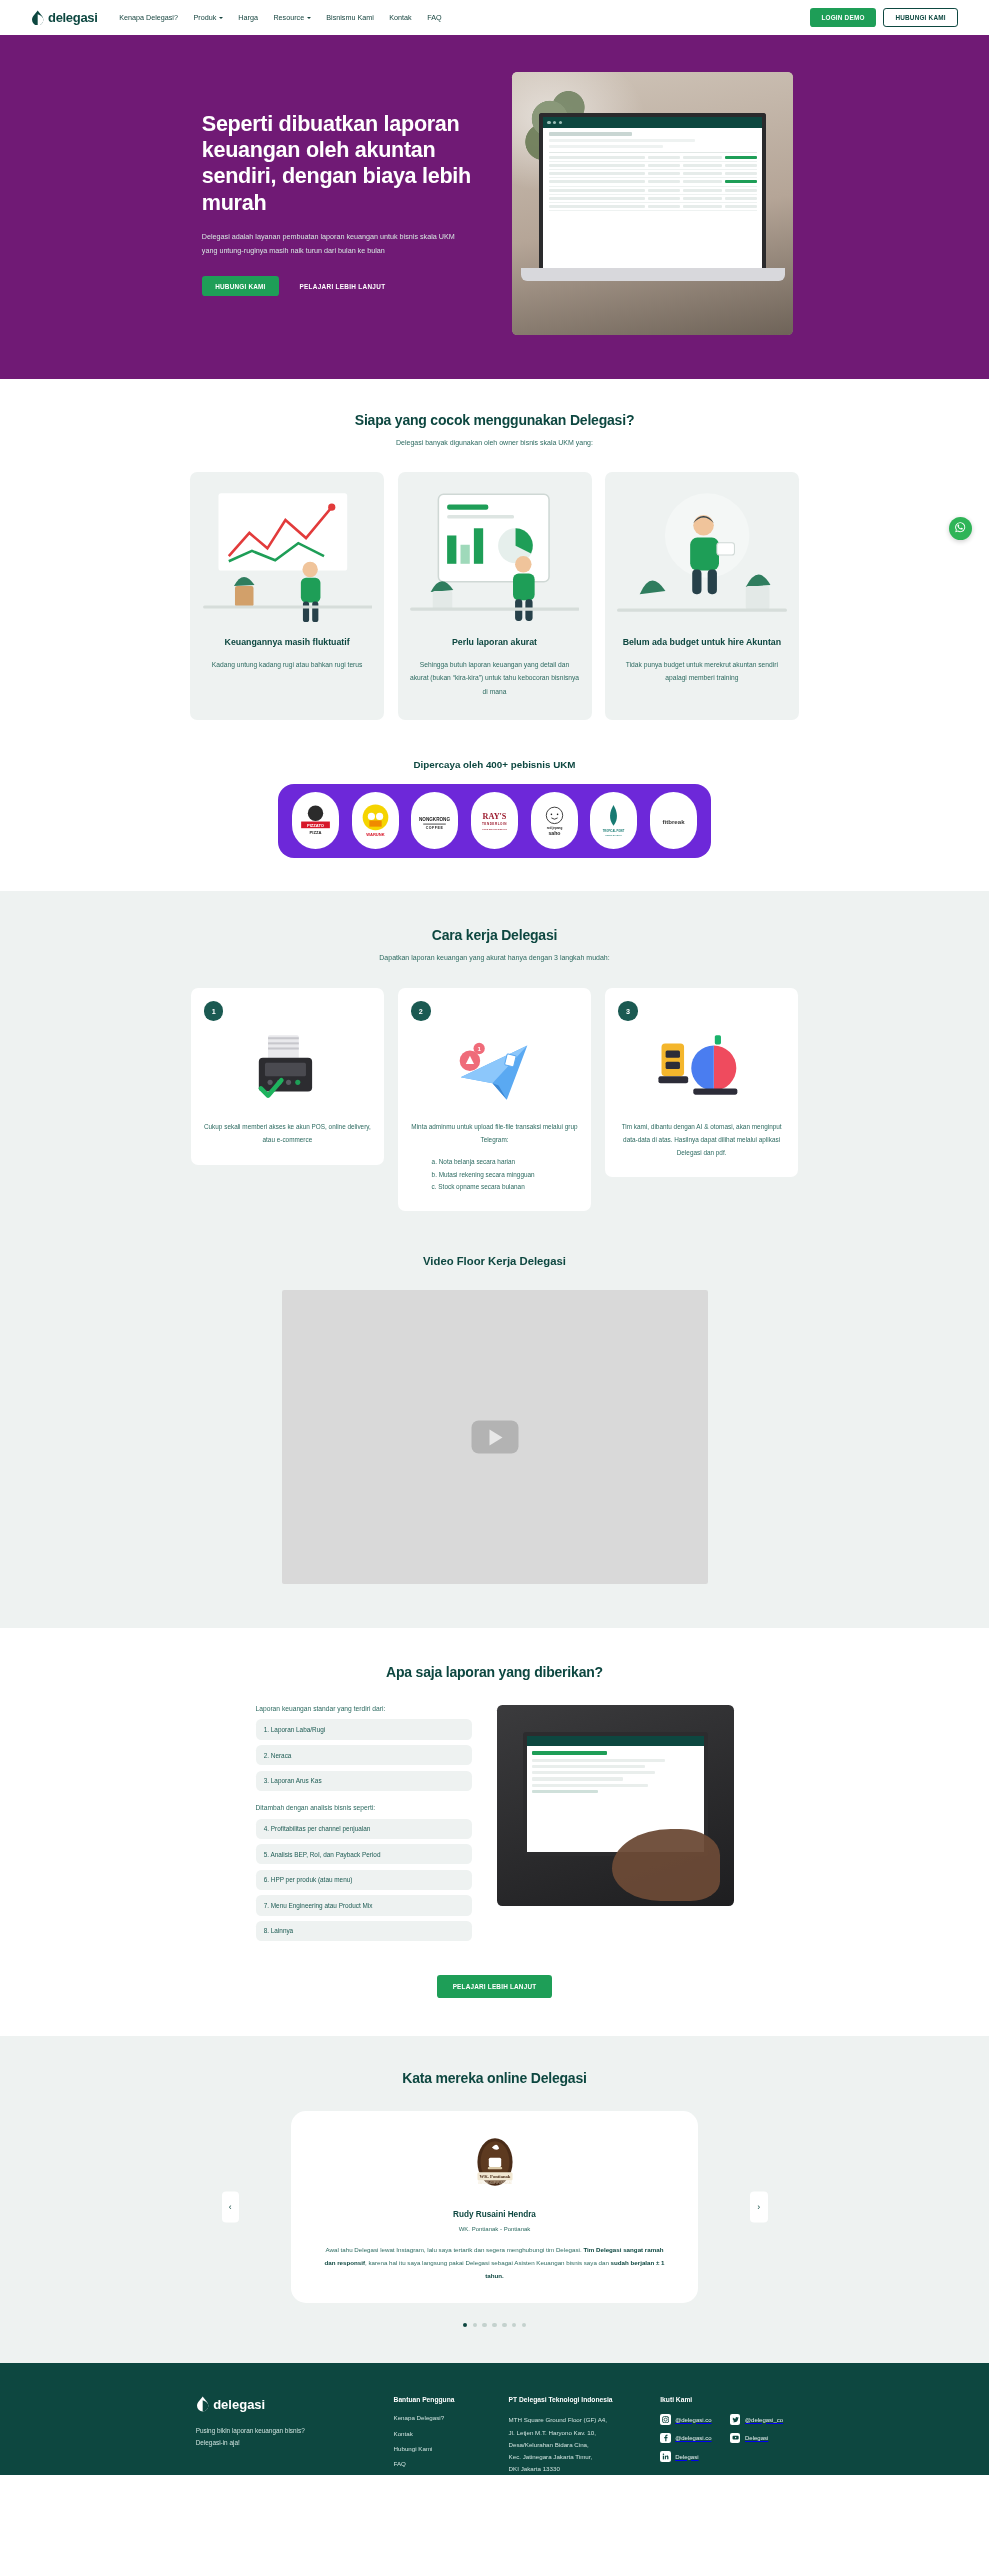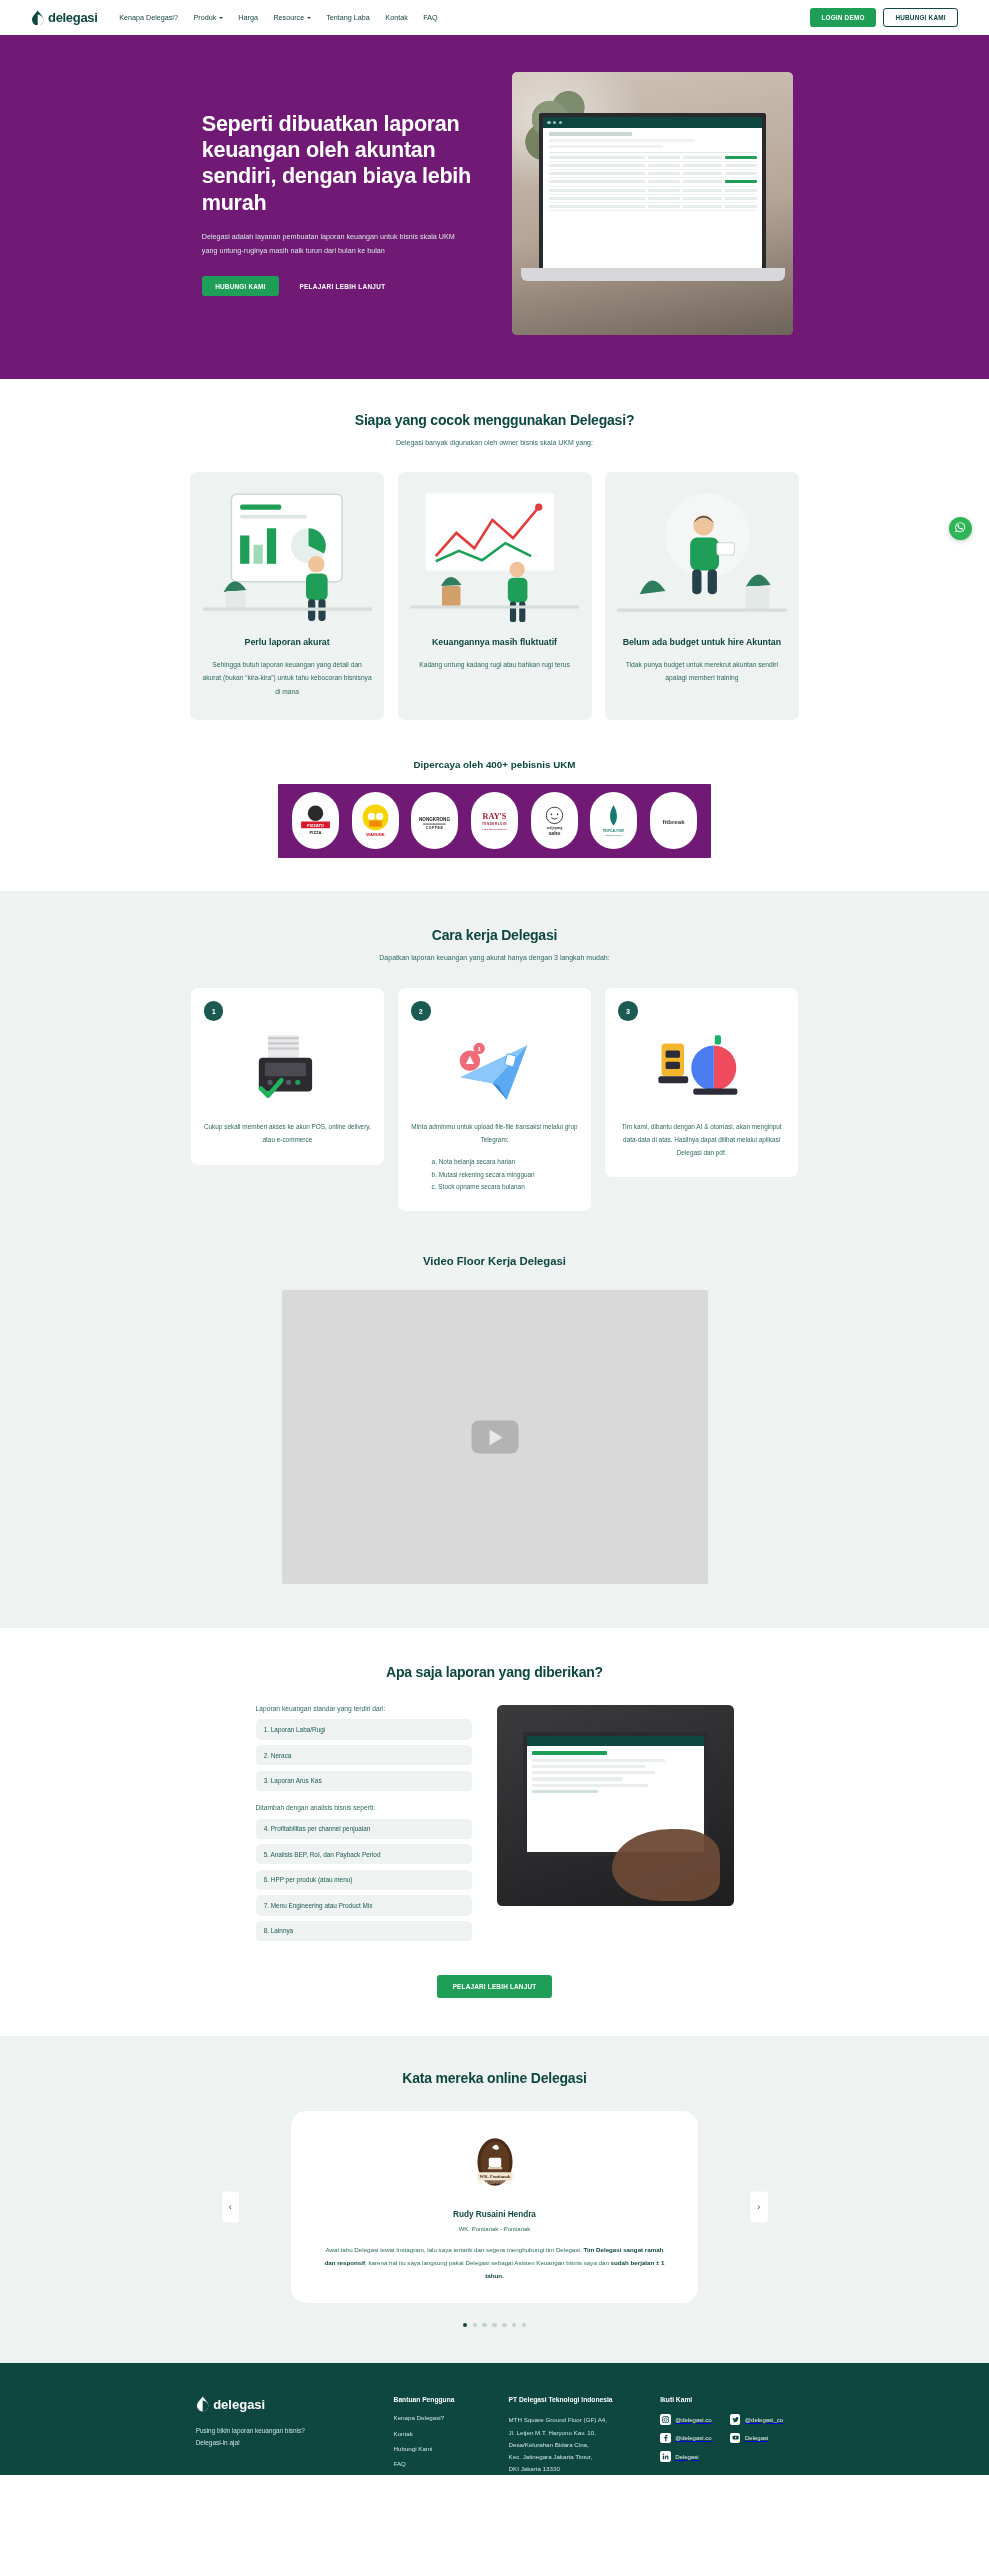--- a/index.html
+++ b/index.html
@@ -99,21 +99,21 @@
   .aud-card-text { margin-top: 9.3px; font-size: 6.7px; line-height: 2.0; text-align:center; color:#2c6a60; }
 
   
   .cta-mid { text-align: center; padding-top: 5.2px; }
   .cta-mid h3 { font-size: 11.3px; font-weight: 800; color:#0d4740;}
   .cta-mid .btn-solid { margin-top: 17.5px; padding: 8.2px 17.5px; font-size: 6.7px; }
 
   
   .logos-title { margin-top: 39px; text-align:center; font-size: 9.8px; font-weight:800; color:#0d4740;}
   .logos-bar {
-    margin: 14.4px auto 0; width: 433px; background: #701a75; border-radius: 1px;
+    margin: 14.4px auto 0; width: 433px; background: #6d28d9; border-radius: 16px;
     display:flex; align-items:center; justify-content:space-around; padding: 8.2px 8.2px;
   }
   .logo-pill { width: 47px; height: 57px; background:#fff; border-radius: 50%/42%; display:flex; align-items:center; justify-content:center; }
   .logo-img { width: 39px; height: 39px; display:flex;align-items:center;justify-content:center; font-size:4.6px; font-weight:800; text-align:center; line-height:1.15;}
 
   
   .howto { background: #eef2f1; padding: 36px 2px 44px; }
   .steps { margin-top: 27px; display:flex; gap: 13.4px; justify-content:center; align-items: flex-start; }
   .step-card { width: 194px; background:#fff; border-radius: 7.2px; padding: 13.4px 13.4px 17.5px; position: relative; }
   .step-badge { width: 19.6px; height: 19.6px; border-radius: 50%; background:#1b5a52; color:#fff; font-size:7.2px; font-weight:700;
@@ -212,21 +212,21 @@
         <i class="caret"></i>
       </a>
       <a class="nav-link" href="#">
         <span>Harga</span>
       </a>
       <a class="nav-link" href="#">
         <span>Resource</span>
         <i class="caret"></i>
       </a>
       <a class="nav-link" href="#">
-        <span>Tentang Laba</span>
+        <span>Bisnismu Kami</span>
       </a>
       <a class="nav-link" href="#">
         <span>Kontak</span>
       </a>
       <a class="nav-link" href="#">
         <span>FAQ</span>
       </a>
     </div>
 
     <div class="nav-actions">
@@ -314,20 +314,42 @@
   <section class="section">
     <div class="container">
       <h2 class="sec-title">Siapa yang cocok menggunakan Delegasi?</h2>
       <p class="sec-sub">Delegasi banyak digunakan oleh owner bisnis skala UKM yang:</p>
 
       <div class="aud-grid">
 
         <div class="aud-card">
           <div class="aud-illus">
             <svg width="170" height="139" viewBox="0 0 330 270">
+              <rect x="30" y="18" width="250" height="150" rx="5" fill="#ffffff"></rect>
+              <polyline points="50,140 90,95 125,125 160,70 200,105 250,45" fill="none" stroke="#e23b3b" stroke-width="5"></polyline>
+              <polyline points="50,150 95,130 140,148 185,115 235,140" fill="none" stroke="#1e9e57" stroke-width="5"></polyline>
+              <circle cx="250" cy="45" r="7" fill="#e23b3b"></circle>
+              <path d="M60 198 q18 -34 40 -2 z" fill="#2f7d5e"></path>
+              <rect x="62" y="198" width="36" height="40" rx="4" fill="#d2a06a"></rect>
+              <g transform="translate(180,150)">
+                <circle cx="28" cy="16" r="15" fill="#f0c49b"></circle>
+                <rect x="10" y="32" width="38" height="48" rx="10" fill="#1e9e57"></rect>
+                <rect x="14" y="78" width="12" height="40" rx="5" fill="#27414a"></rect>
+                <rect x="32" y="78" width="12" height="40" rx="5" fill="#27414a"></rect>
+              </g>
+              <rect x="0" y="236" width="330" height="6" rx="3" fill="#d6ddda"></rect>
+            </svg>
+          </div>
+          <div class="aud-card-title">Keuangannya masih fluktuatif</div>
+          <div class="aud-card-text">Kadang untung kadang rugi atau bahkan rugi terus</div>
+        </div>
+
+        <div class="aud-card">
+          <div class="aud-illus">
+            <svg width="170" height="139" viewBox="0 0 330 270">
               <rect x="55" y="20" width="215" height="170" rx="10" fill="#ffffff" stroke="#cfd8d5" stroke-width="3"></rect>
               <rect x="72" y="40" width="80" height="10" rx="4" fill="#1e9e57"></rect>
               <rect x="72" y="60" width="130" height="7" rx="3" fill="#dde5e2"></rect>
               <rect x="72" y="100" width="18" height="55" fill="#1e9e57"></rect>
               <rect x="98" y="118" width="18" height="37" fill="#9fd9ba"></rect>
               <rect x="124" y="86" width="18" height="69" fill="#1e9e57"></rect>
               <circle cx="205" cy="120" r="34" fill="#e6efec"></circle>
               <path d="M205 120 L205 86 A34 34 0 0 1 235 135 Z" fill="#1e9e57"></path>
               <g transform="translate(180,138)">
                 <circle cx="40" cy="18" r="16" fill="#f0c49b"></circle>
@@ -335,42 +357,20 @@
                 <rect x="24" y="86" width="14" height="42" rx="6" fill="#27414a"></rect>
                 <rect x="44" y="86" width="14" height="42" rx="6" fill="#27414a"></rect>
               </g>
               <path d="M40 210 q20 -40 44 -4 z" fill="#2f7d5e"></path>
               <rect x="44" y="208" width="38" height="36" rx="4" fill="#e3e9e7"></rect>
               <rect x="0" y="240" width="330" height="6" rx="3" fill="#d6ddda"></rect>
             </svg>
           </div>
           <div class="aud-card-title">Perlu laporan akurat</div>
           <div class="aud-card-text">Sehingga butuh laporan keuangan yang detail dan akurat (bukan “kira-kira”) untuk tahu kebocoran bisnisnya di mana</div>
-        </div>
-
-        <div class="aud-card">
-          <div class="aud-illus">
-            <svg width="170" height="139" viewBox="0 0 330 270">
-              <rect x="30" y="18" width="250" height="150" rx="5" fill="#ffffff"></rect>
-              <polyline points="50,140 90,95 125,125 160,70 200,105 250,45" fill="none" stroke="#e23b3b" stroke-width="5"></polyline>
-              <polyline points="50,150 95,130 140,148 185,115 235,140" fill="none" stroke="#1e9e57" stroke-width="5"></polyline>
-              <circle cx="250" cy="45" r="7" fill="#e23b3b"></circle>
-              <path d="M60 198 q18 -34 40 -2 z" fill="#2f7d5e"></path>
-              <rect x="62" y="198" width="36" height="40" rx="4" fill="#d2a06a"></rect>
-              <g transform="translate(180,150)">
-                <circle cx="28" cy="16" r="15" fill="#f0c49b"></circle>
-                <rect x="10" y="32" width="38" height="48" rx="10" fill="#1e9e57"></rect>
-                <rect x="14" y="78" width="12" height="40" rx="5" fill="#27414a"></rect>
-                <rect x="32" y="78" width="12" height="40" rx="5" fill="#27414a"></rect>
-              </g>
-              <rect x="0" y="236" width="330" height="6" rx="3" fill="#d6ddda"></rect>
-            </svg>
-          </div>
-          <div class="aud-card-title">Keuangannya masih fluktuatif</div>
-          <div class="aud-card-text">Kadang untung kadang rugi atau bahkan rugi terus</div>
         </div>
 
         <div class="aud-card">
           <div class="aud-illus">
             <svg width="170" height="139" viewBox="0 0 330 270">
               <circle cx="175" cy="100" r="82" fill="#f4f7f6"></circle>
               <g transform="translate(120,54)">
                 <circle cx="48" cy="26" r="20" fill="#f0c49b"></circle>
                 <path d="M28 22 q20 -22 40 0 q-8 -14 -20 -14 q-12 0 -20 14z" fill="#31414a"></path>
                 <rect x="22" y="50" width="56" height="64" rx="14" fill="#1e9e57"></rect>

